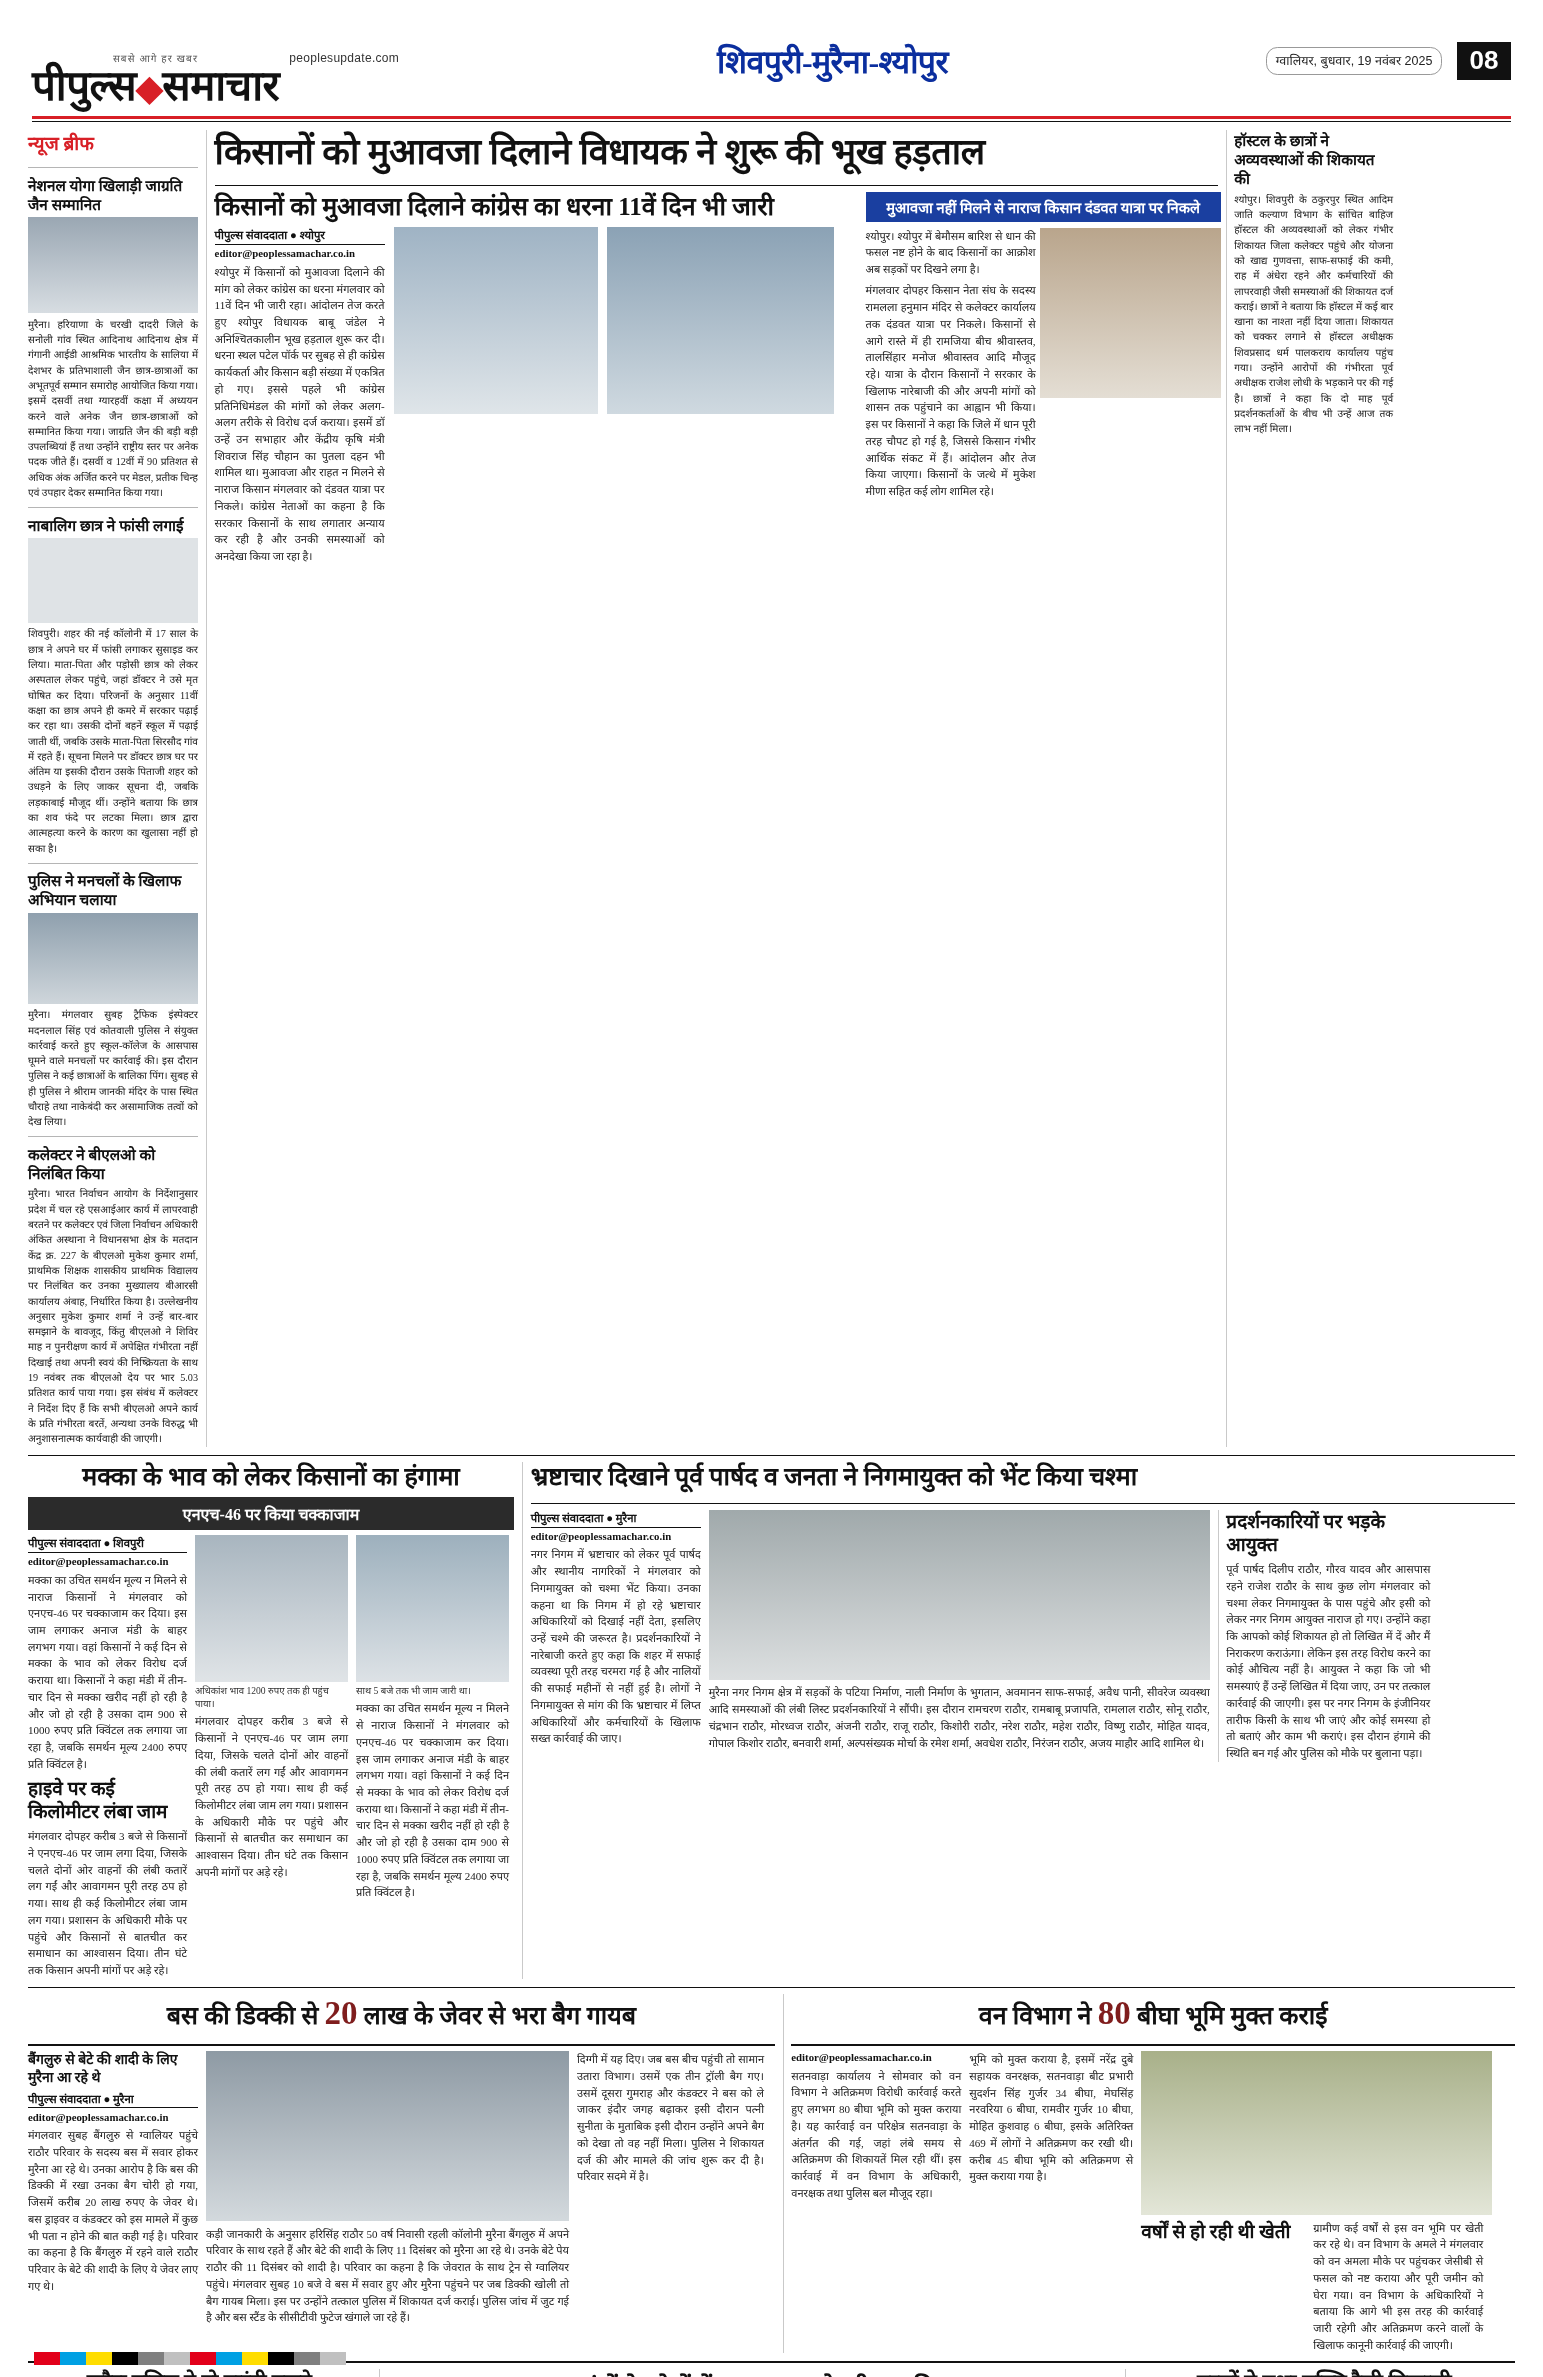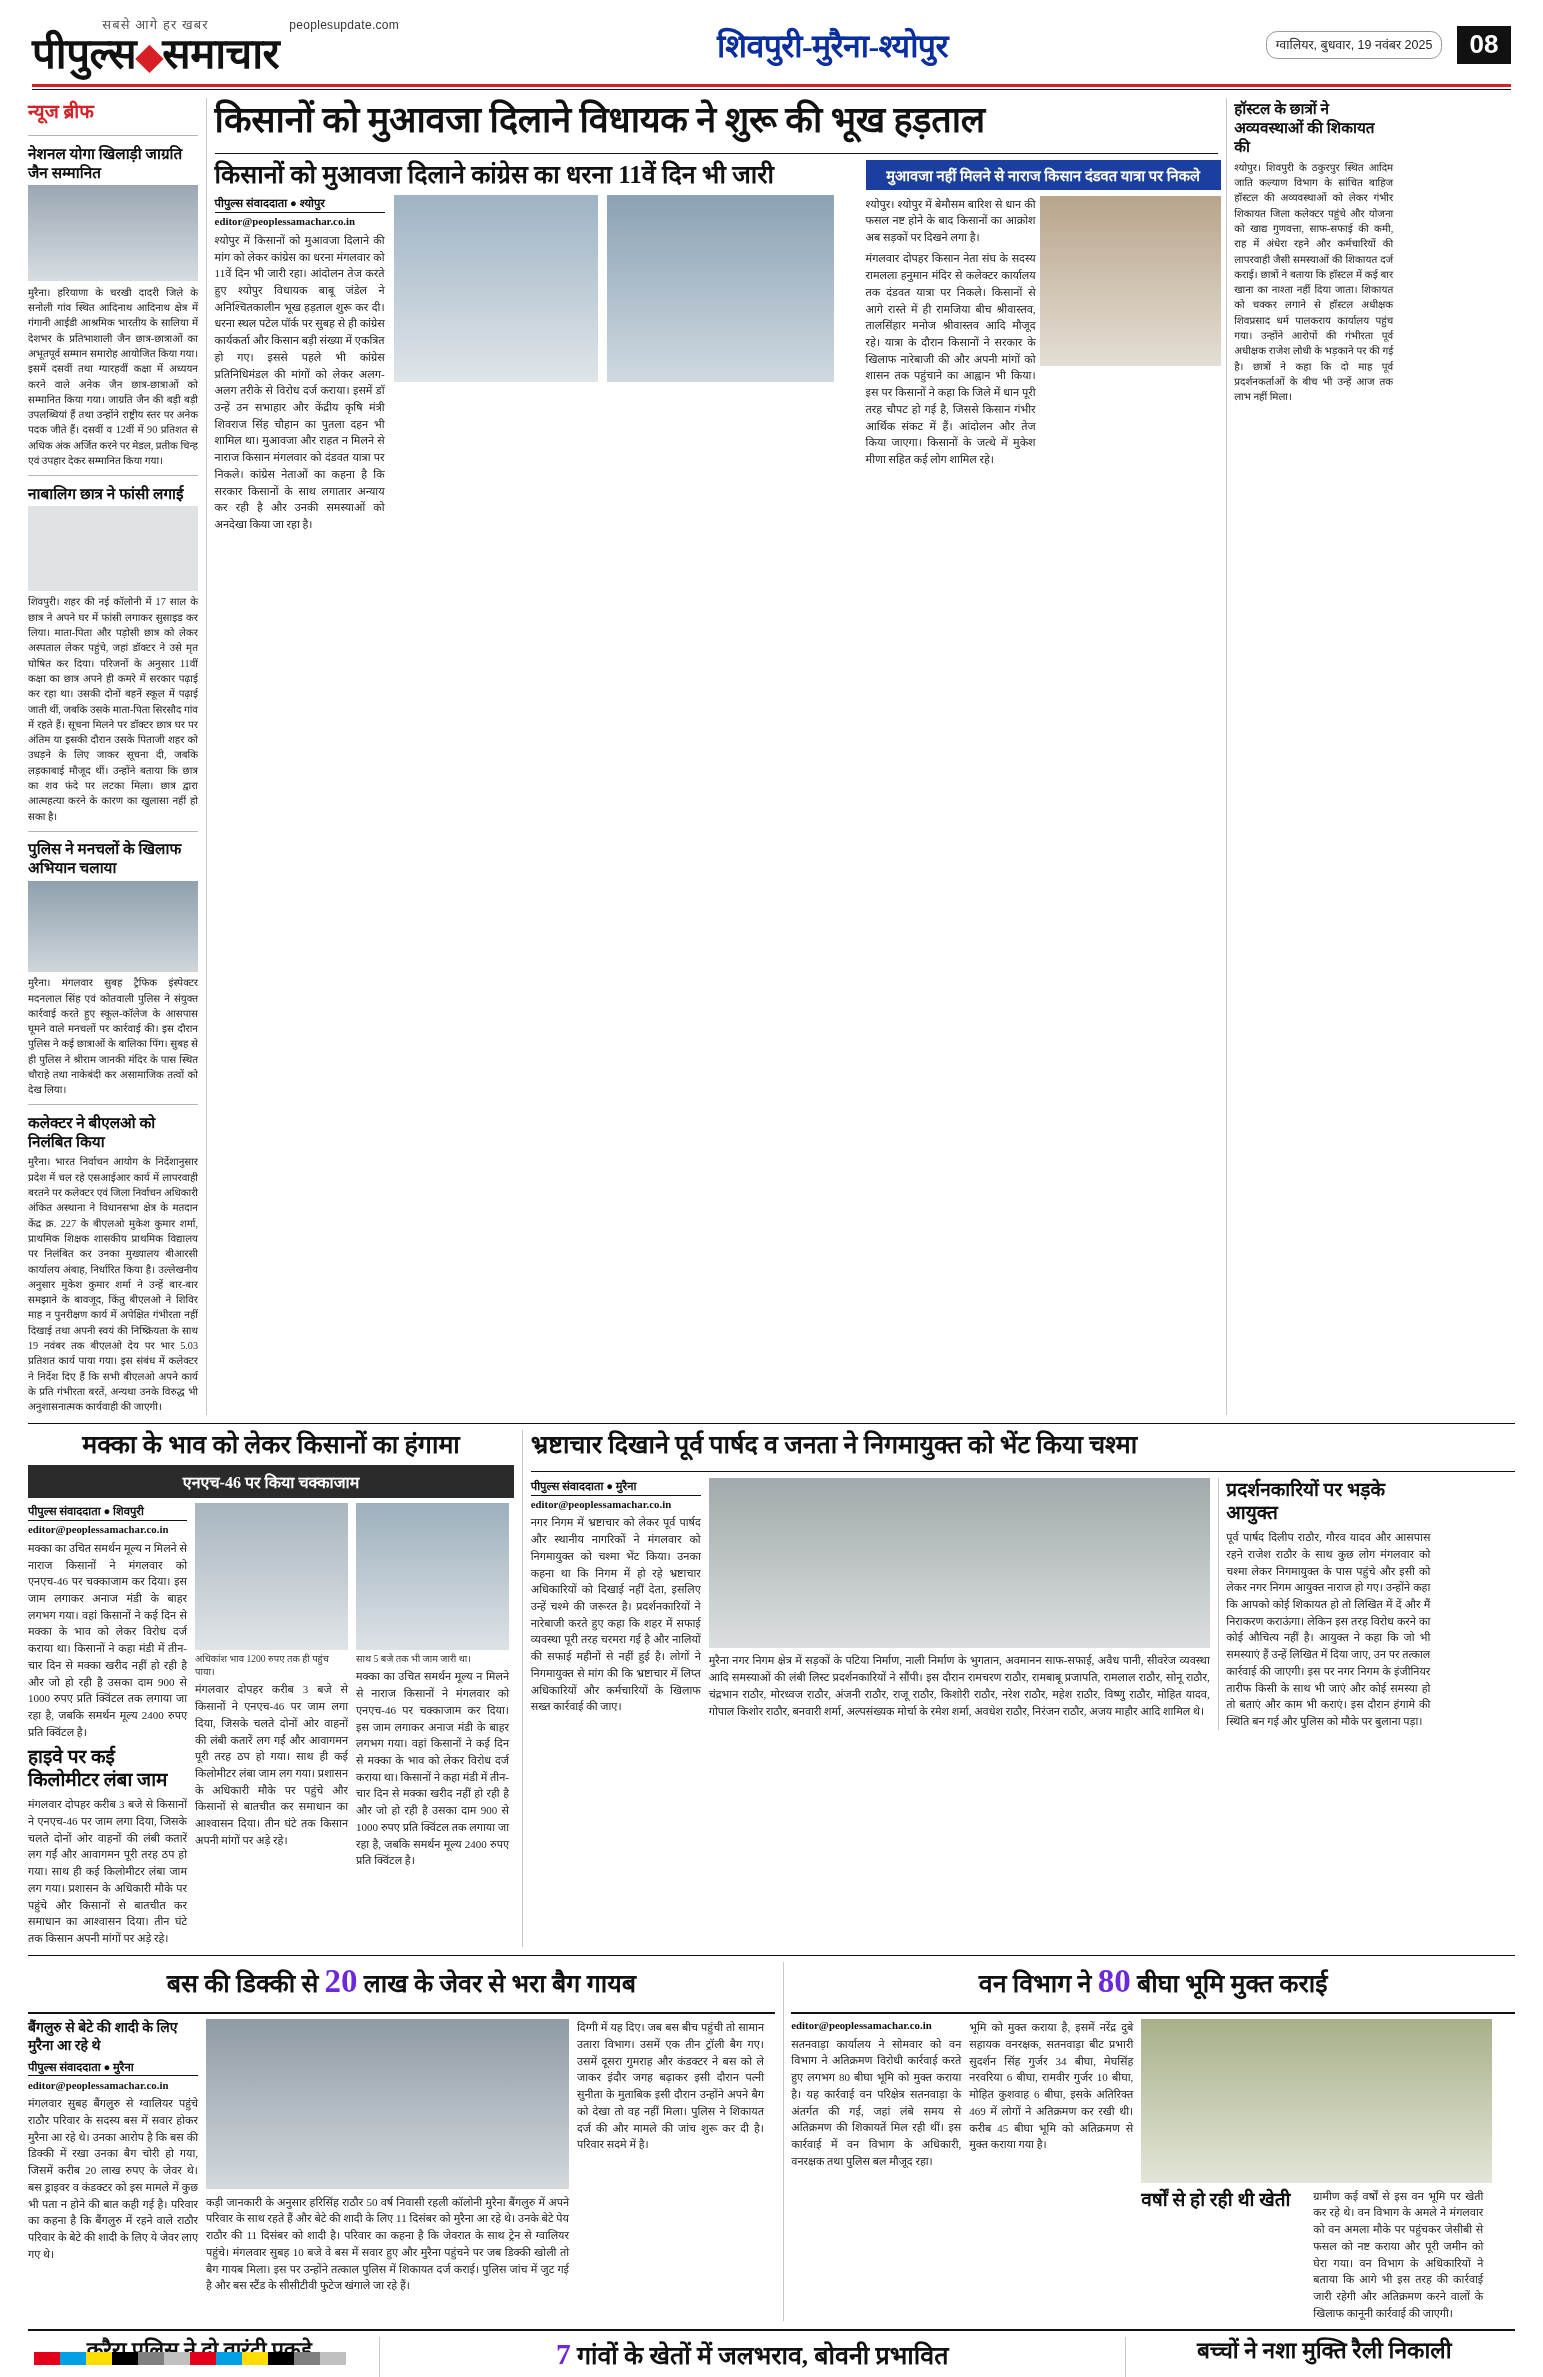--- a/index.html
+++ b/index.html
@@ -16,21 +16,21 @@
     display:flex; align-items:center; justify-content:space-between;
     padding:14.7px 32px 5.7px 32px;
   }
   .logo-wrap { display:flex; align-items:baseline; gap:10.2px; }
   .logo {
     font-family:"Liberation Serif", serif; font-weight:bold;
     font-size:42px; letter-spacing:-0.6px; color:#111; line-height:1;
   }
   .logo .dia { color:#d81f26; font-size:35px; }
   .logo-sub { font-size:12px; color:#333; letter-spacing:0.3px; }
-  .logo-tag { font-size:13px; color:#555; display:block; text-align:center; letter-spacing:1.1px;}
+  .logo-tag { font-size:10px; color:#555; display:block; text-align:center; letter-spacing:1.1px;margin-top:36px;}
   .edition {
     font-family:"Liberation Serif", serif; font-weight:bold; font-size:32px;
     color:#0b2e9e; letter-spacing:-0.6px;
   }
   .mast-right { display:flex; align-items:center; gap:14.7px; }
   .dateline { font-size:12.5px; color:#222; border:0.6px solid #999; padding:4.5px 9px; border-radius:11.3px;}
   .pageno {
     background:#111; color:#fff; font-size:26px; font-weight:bold;
     padding:3.4px 12.5px; font-family:"Liberation Sans", sans-serif;
   }
@@ -61,21 +61,21 @@
     font-size:25px; line-height:1.15; color:#111; margin:1.1px 0 5.7px 0;
   }
   .hl-3 {
     font-family:"Liberation Serif", serif; font-weight:bold;
     font-size:19px; line-height:1.2; color:#111; margin:1.1px 0 4.5px 0;
   }
   .hl-4 {
     font-family:"Liberation Serif", serif; font-weight:bold;
     font-size:15.3px; line-height:1.25; color:#111; margin:1.1px 0 3.4px 0;
   }
-  .hl-num { color:#6d28d9; }
+  .hl-num { color:#7f1d1d; }
   .subhead {
     font-family:"Liberation Serif", serif; font-weight:bold; font-size:14px;
     color:#111; margin:0 0 4.5px 0; line-height:1.25;
   }
   .ribbon {
     background:#1a3fa0; color:#fff; font-family:"Liberation Serif", serif;
     font-weight:bold; font-size:14.7px; padding:5.1px 8px; text-align:center;
     margin:0 0 5.7px 0;
   }
   .ribbon.grey { background:#2b2b2b; }

